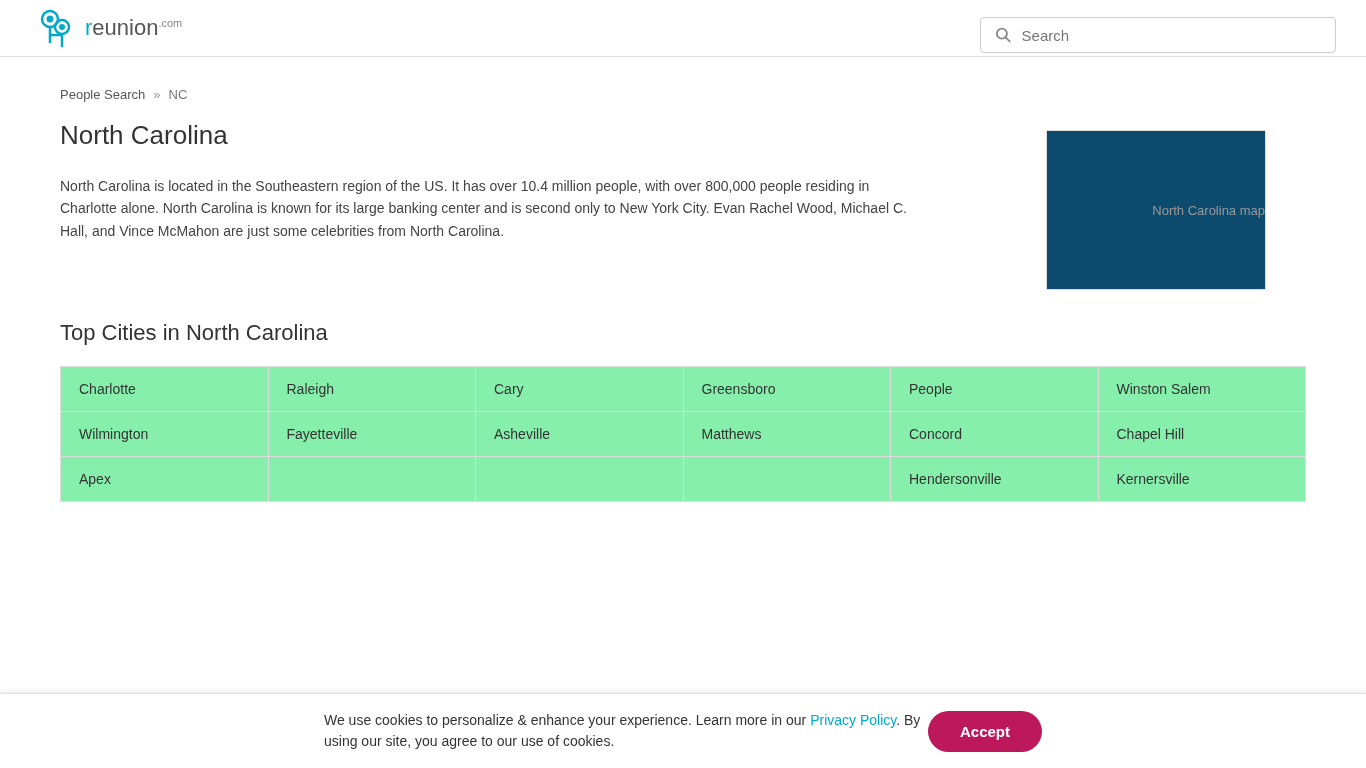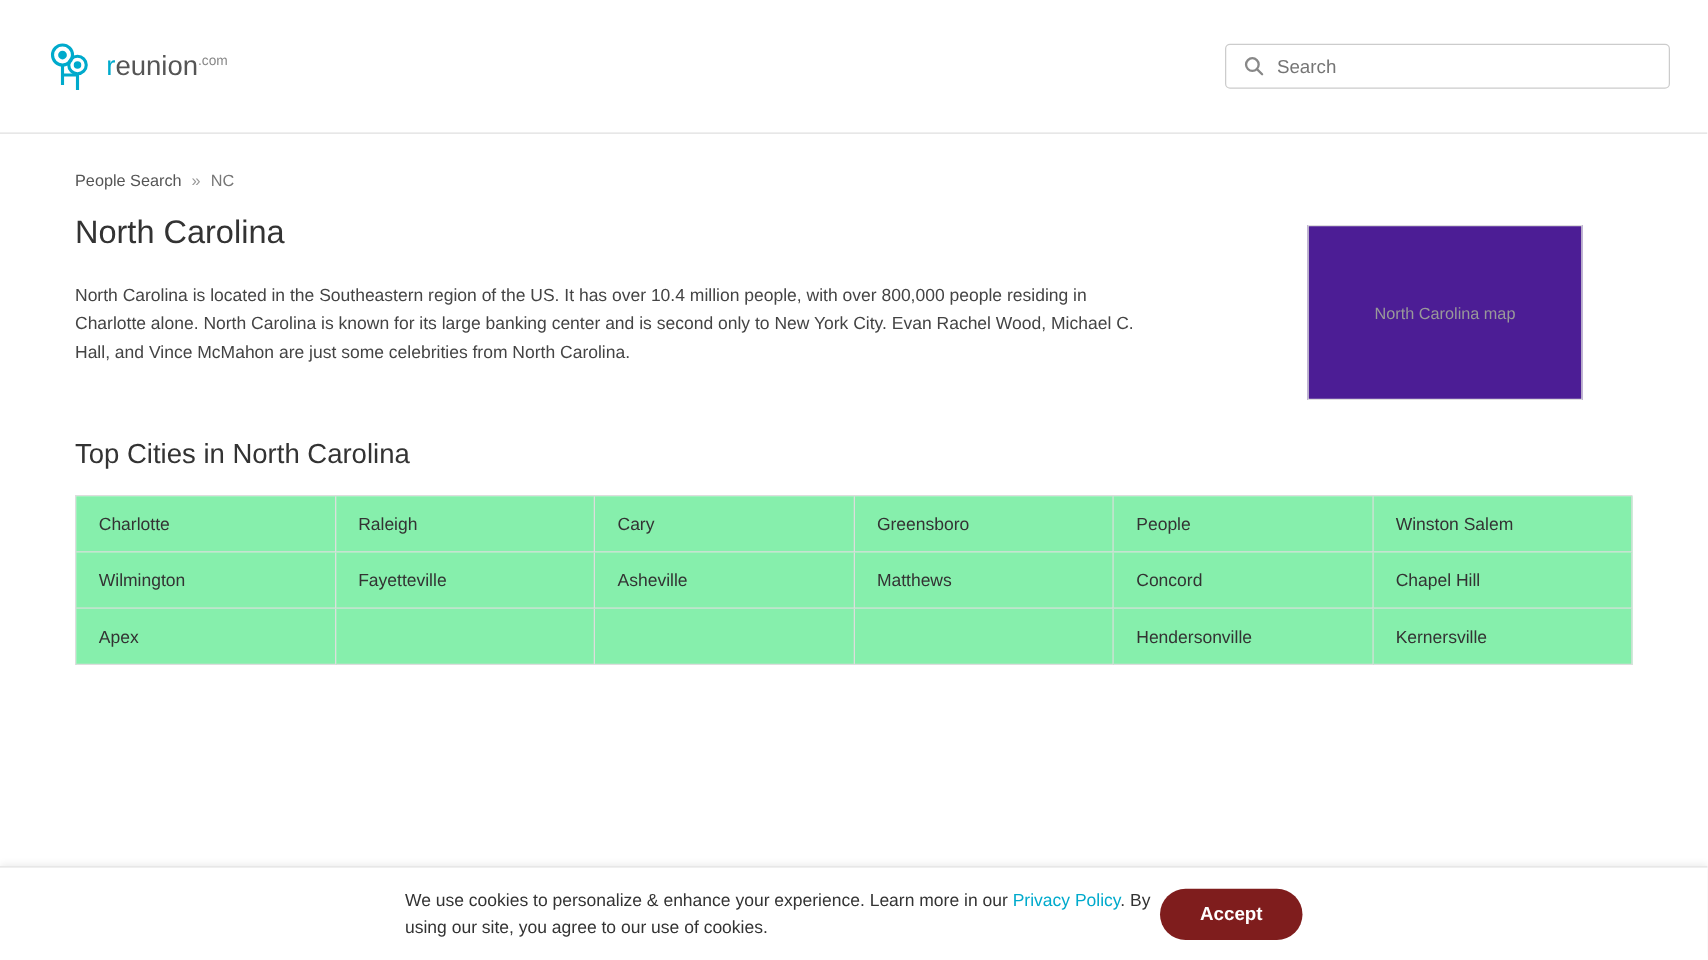--- a/index.html
+++ b/index.html
@@ -1,23 +1,23 @@
 <!DOCTYPE html>
 <html><head>
   <meta charset="utf-8">
   <style>
     * { margin: 0; padding: 0; box-sizing: border-box; }
     body { font-family: Arial, sans-serif; font-size: 14px; color: #333; background: #fff; }
 
     
     #header {
       display: flex;
-      align-items: center;
+      align-items: flex-end;
       justify-content: space-between;
-      padding: 28px 30px;
+      padding: 3px 30px;
       border-bottom: 1px solid #e0e0e0;
       background: #fff;
     }
     #logo-area {
       display: flex;
       align-items: center;
     }
     .logo-icon {
       width: 50px;
       height: 50px;
@@ -91,26 +91,26 @@
     #page-description {
       font-size: 14px;
       line-height: 1.6;
       color: #444;
       max-width: 860px;
     }
 
     
     #map-placeholder {
       width: 220px;
-      height: 140px;
+      height: 160px;
       border: 1px solid #ddd;
       display: flex;
       align-items: center;
-      justify-content: center;
-      background: #4c1d95;
+      justify-content: flex-end;
+      background: #0c4a6e;
       color: #999;
       font-size: 13px;
     }
 
     
     #cities-section {
       margin-top: 10px;
     }
     #cities-title {
       font-size: 22px;
@@ -156,21 +156,21 @@
       font-size: 14px;
       color: #333;
       line-height: 1.5;
       max-width: 600px;
     }
     #cookie-text a {
       color: #00aacc;
       text-decoration: none;
     }
     #accept-button {
-      background: #7f1d1d;
+      background: #be185d;
       color: #fff;
       border: none;
       border-radius: 24px;
       padding: 12px 32px;
       font-size: 15px;
       font-weight: bold;
       cursor: pointer;
       white-space: nowrap;
     }
   </style>

